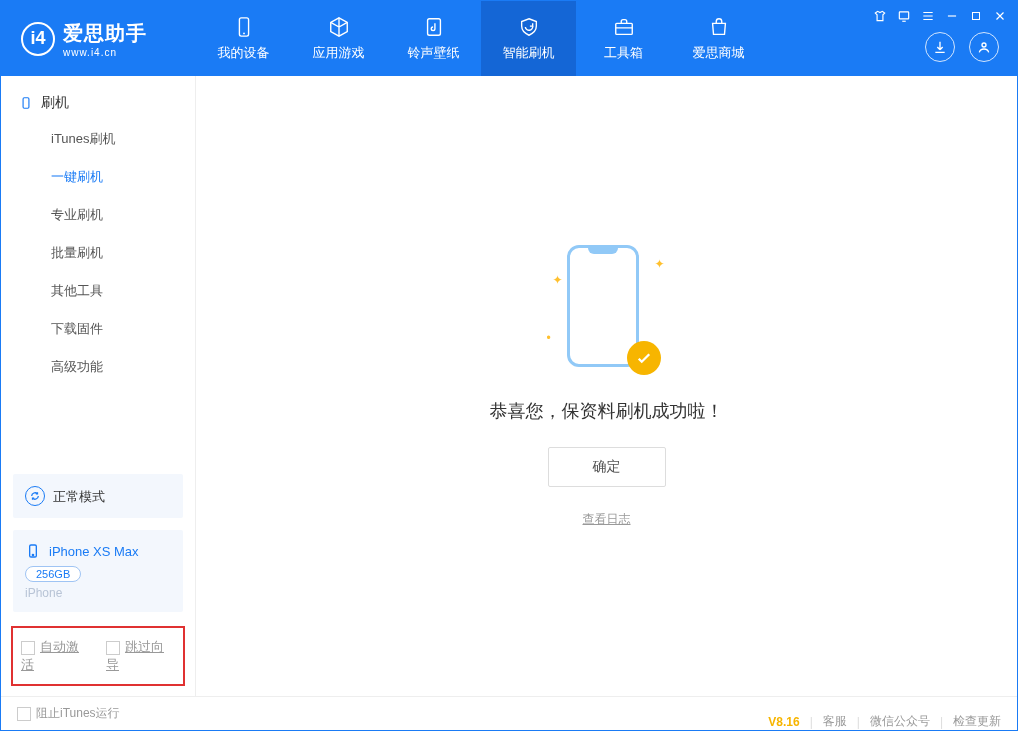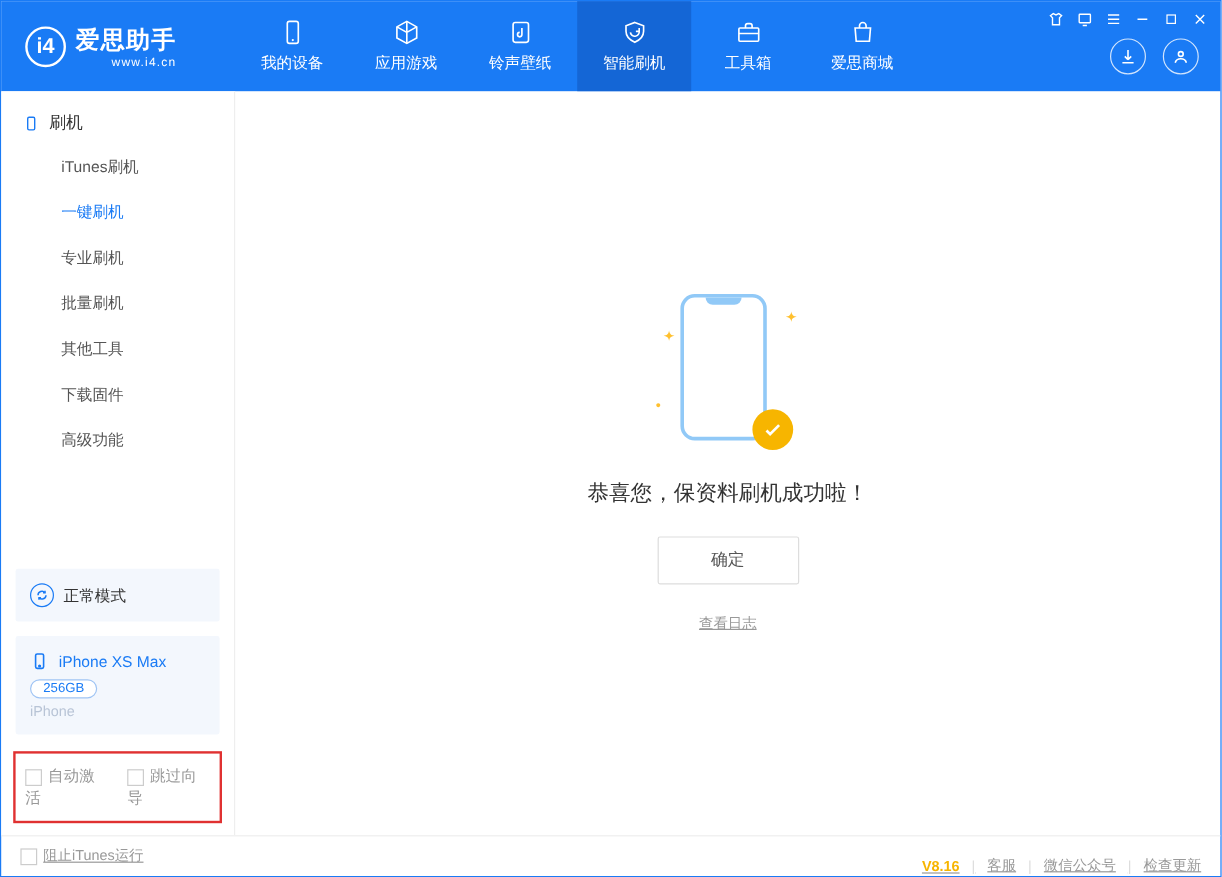--- a/index.html
+++ b/index.html
@@ -4,21 +4,21 @@
 <style>
 * { margin: 0; padding: 0; box-sizing: border-box; font-family: "Microsoft YaHei", "PingFang SC", sans-serif; }
 body { background: #f0f0f0; display: flex; justify-content: center; align-items: center; min-height: 100vh; }
 .window { width: 1018px; height: 731px; background: #fff; border: 1px solid #1a7bf5; display: flex; flex-direction: column; position: relative; }
 .titlebar-controls { position:absolute; top:8px; right:10px; display:flex; gap:10px; align-items:center; z-index:10;}
 .titlebar-controls .tb-icon { width:14px; height:14px; color:#fff; cursor:pointer; display:flex; align-items:center; justify-content:center;}
 .header { height: 75px; background: #1a7bf5; display: flex; align-items: center; color: #fff; }
 .logo-area { width: 195px; display:flex; align-items:center; padding-left:20px; gap:8px;}
 .logo-circle { width:34px; height:34px; border:2px solid #fff; border-radius:50%; display:flex; align-items:center; justify-content:center; font-weight:bold; font-size:18px; color:#fff;}
 .logo-text .big { font-size:20px; font-weight:bold; letter-spacing:1px;}
-.logo-text .small { font-size:10px; letter-spacing:1px;text-align:right;}
+.logo-text .small { font-size:10px; letter-spacing:1px;}
 .nav { display:flex; height:100%; }
 .nav-item { width:95px; display:flex; flex-direction:column; align-items:center; justify-content:center; gap:6px; cursor:pointer; font-size:13px; position:relative;}
 .nav-item.active { background:#1466d6; }
 .nav-item svg, .nav-item .nav-icon { width:22px; height:22px; }
 .header-right { margin-left:auto; padding-right:18px; display:flex; gap:14px; align-items:flex-end; height:100%; padding-bottom:14px;}
 .circle-btn { width:30px; height:30px; border:1.5px solid rgba(255,255,255,.8); border-radius:50%; display:flex; align-items:center; justify-content:center; cursor:pointer; color:#fff;}
 .body { flex:1; display:flex; overflow:hidden;}
 .sidebar { width:195px; background:#fff; border-right:1px solid #eee; display:flex; flex-direction:column; font-size:14px; color:#333;}
 .side-group-head { padding:18px 18px 8px; display:flex; align-items:center; gap:8px; color:#333; font-size:14px;}
 .side-group-head svg { width:14px; height:14px; }
@@ -26,33 +26,33 @@
 .side-item { padding:10px 0 10px 50px; cursor:pointer; color:#555; font-size:13px;}
 .side-item.active { color:#1a7bf5; }
 .side-spacer { flex:1; }
 .mode-card, .device-card { margin:6px 12px; background:#f3f7fd; border-radius:2px; padding:12px; color:#333; font-size:13px;}
 .mode-card { display:flex; align-items:flex-end; gap:8px;}
 .mode-icon { width:20px; height:20px; border:1.5px solid #1a7bf5; border-radius:50%; display:flex; align-items:center; justify-content:center; color:#1a7bf5;}
 .device-card .dev-head { display:flex; align-items:center; gap:8px; font-weight:normal; color:#1a7bf5;}
 .device-card .dev-head svg { width:16px; height:18px;}
 .badge { display:inline-block; margin-top:6px; padding:1px 10px; border:1px solid #9fc4f4; border-radius:10px; font-size:11px; color:#1a7bf5; background:#fff;}
 .dev-sub { margin-top:4px; color:#b8c4d6; font-size:12px;}
-.opts-row { border:2px solid #e03131; margin:8px 10px 10px; padding:10px 8px; display:flex; gap:16px; align-items:center; font-size:13px; color:#999;}
+.opts-row { border:2px solid #e03131; margin:8px 10px 10px; padding:10px 8px; display:flex; gap:16px; align-items:center; font-size:13px; color:#999;text-decoration:underline;}
 .chk { width:14px; height:14px; border:1px solid #ccc; display:inline-block; vertical-align:middle; margin-right:5px; cursor:pointer;}
 .main { flex:1; display:flex; flex-direction:column; align-items:center; justify-content:center; gap:24px; color:#444;}
 .phone-illus { position:relative; width:120px; height:130px;}
 .phone-body { position:absolute; left:20px; top:0; width:72px; height:122px; border:3px solid #91c9f7; border-radius:12px; background:#fff;}
 .phone-notch { position:absolute; top:0; left:50%; transform:translateX(-50%); width:30px; height:6px; background:#91c9f7; border-radius:0 0 6px 6px;}
 .check-badge { position:absolute; right:6px; bottom:0; width:34px; height:34px; background:#f7b500; border-radius:50%; display:flex; align-items:center; justify-content:center; color:#fff;}
 .sparkle { position:absolute; color:#ffc02e; font-size:12px;}
 .sp1{left:6px; top:28px;} .sp2{right:2px; top:12px;} .sp3{left:0; bottom:30px;}
 .success-text { font-size:18px; color:#333;}
 .ok-btn { padding:10px 44px; border:1px solid #ddd; background:#fff; cursor:pointer; font-size:14px; color:#555; border-radius:2px;}
 .log-link { font-size:12px; color:#999; text-decoration:underline; cursor:pointer;}
-.footer { height:34px; border-top:1px solid #eee; display:flex; align-items:center; padding:0 16px; font-size:12px; color:#999;text-decoration:underline;}
+.footer { height:34px; border-top:1px solid #eee; display:flex; align-items:center; padding:0 16px; font-size:12px; color:#999;}
 .footer-right { margin-left:auto; display:flex; align-items:center; gap:10px;margin-top:16px;}
 .footer-right .sep { color:#ddd;}
 .footer-right a { color:#999; cursor:pointer;}
 .version { color:#f7b500; font-weight:bold;}
 </style>
 </head>
 <body>
 <div class="window">
 
   <div class="titlebar-controls">

